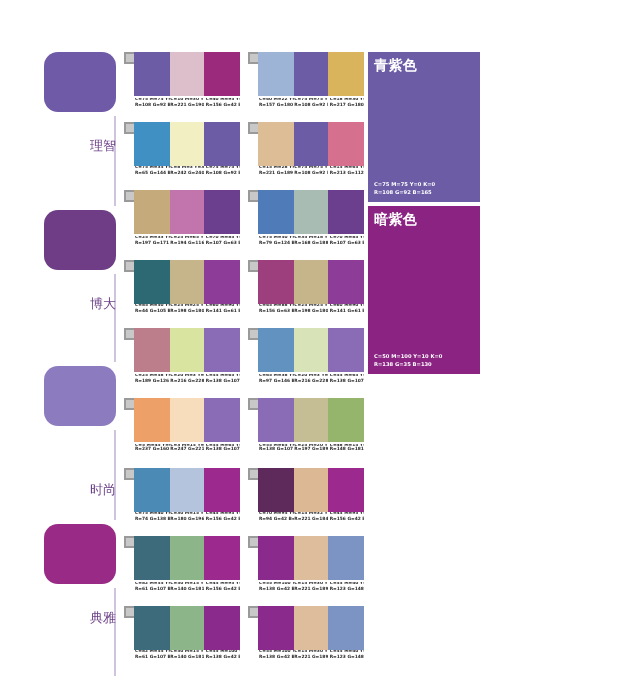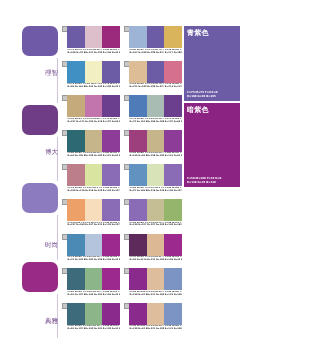--- a/index.html
+++ b/index.html
@@ -89,21 +89,21 @@
       <div class="rail-line" style="top: 58px; height: 44.6px;"></div>
       <div class="rail-label" style="top: 70px;">理智</div>
       <div class="chip" style="top: 104.6px; background: rgb(110, 61, 134);"></div>
       <div class="rail-line" style="top: 136.6px; height: 44.6px;"></div>
       <div class="rail-label" style="top: 148.6px;">博大</div>
       <div class="chip" style="top: 183.2px; background: rgb(141, 123, 192);"></div>
       <div class="rail-line" style="top: 215.2px; height: 44.6px;"></div>
       <div class="rail-label" style="top: 227.2px; margin-top: 15px;">时尚</div>
       <div class="chip" style="top: 261.8px; background: rgb(153, 42, 134);"></div>
       <div class="rail-line" style="top: 293.8px; height: 44.6px;"></div>
-      <div class="rail-label" style="top: 305.8px; margin-top: 12px;">典雅</div>
+      <div class="rail-label" style="top: 305.8px;">典雅</div>
     </div>
 
   <div class="grid" id="grid">
       <div class="cellrow">
         <div class="cell c0">
           <div class="cellnum" style="font-size: 2.4px;"></div>
           <div class="swatches">
             <div class="sw" style="background: rgb(107, 92, 165);"></div>
             <div class="sw" style="background: rgb(221, 190, 203);"></div>
             <div class="sw" style="background: rgb(156, 42, 124);"></div>

